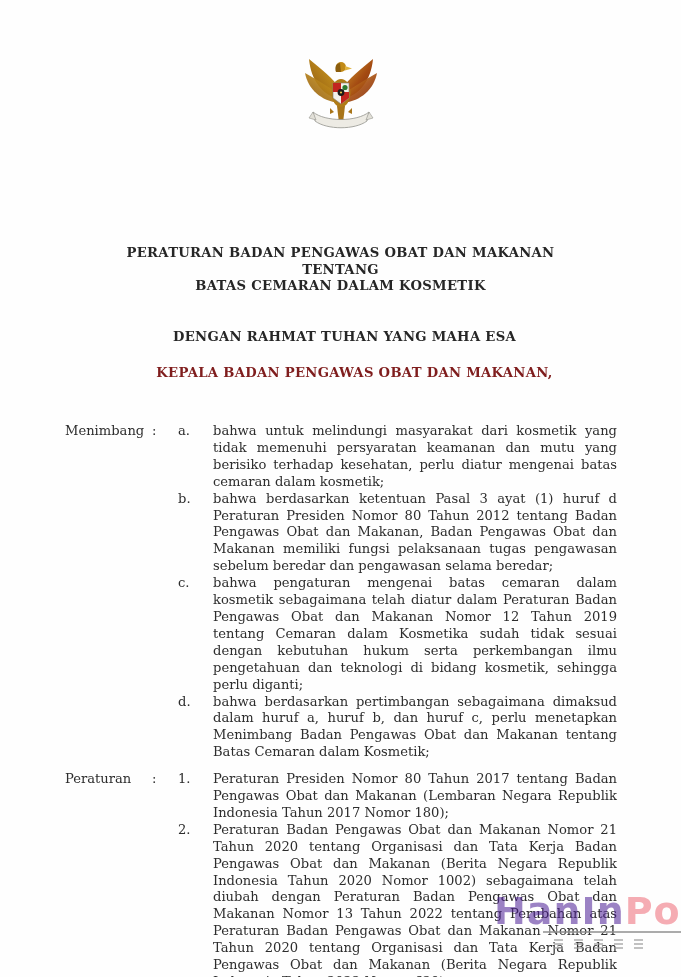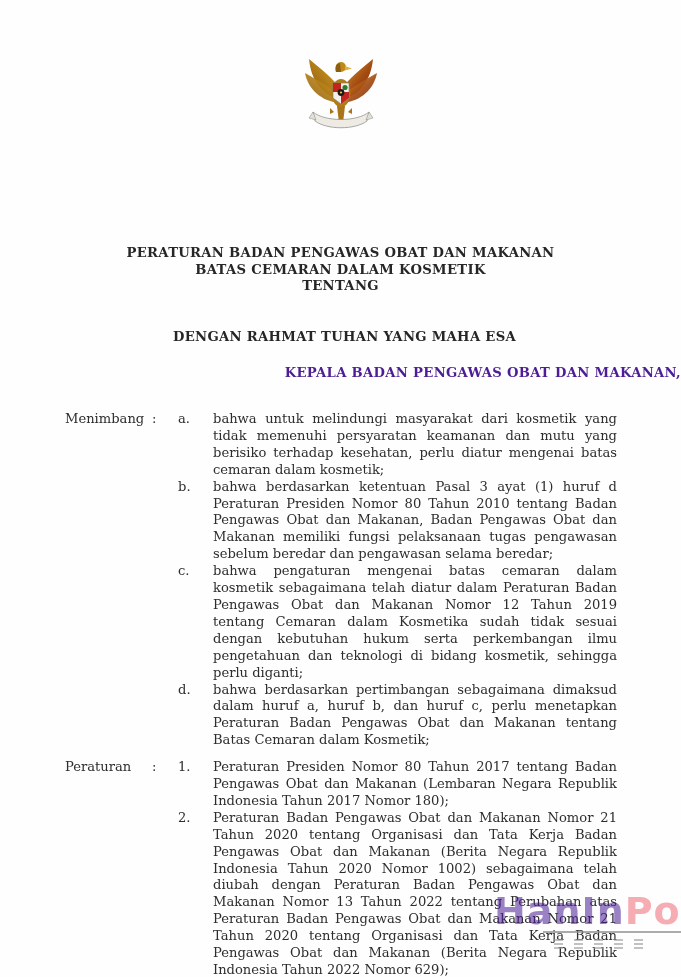--- a/index.html
+++ b/index.html
@@ -49,40 +49,41 @@
     font-weight: bold;
     font-size: 13.2px;
     letter-spacing: 0.3px;
     color: #262626;
   }
   .official {
     position: absolute;
     top: 365px;
     left: 0;
     right: 0;
-    text-align: right;
+    text-align: center;
     font-weight: bold;
     font-size: 13.2px;
     letter-spacing: 0.3px;
-    color: #4c1d95;
+    color: #7f1d1d;
     padding-left: 28px;
   }
 
   
   .content {
     position: absolute;
     top: 411px;
     left: 65px;
     width: 552px;
     font-size: 13.1px;
     line-height: 16.9px;
   }
   .section {
     display: flex;
     align-items: flex-start;
+    margin-top: 12px;
   }
   .section + .section {
     margin-top: 10px;
   }
   .sec-label {
     width: 87px;
     flex: 0 0 87px;
   }
   .sec-colon {
     width: 26px;
@@ -195,48 +196,48 @@
     <path d="M30,62 L34,66 L30,68 Z" fill="#a8751a"></path>
     <path d="M52,62 L48,66 L52,68 Z" fill="#a8751a"></path>
 
     <path d="M13,66 C25,76 57,76 69,66 L67,75 C55,84 27,84 15,75 Z" fill="#edebe4" stroke="#93938d" stroke-width="0.8"></path>
     <path d="M13,66 L9,72 L16,74 Z" fill="#e2e0d8" stroke="#93938d" stroke-width="0.6"></path>
     <path d="M69,66 L73,72 L66,74 Z" fill="#e2e0d8" stroke="#93938d" stroke-width="0.6"></path>
   </svg>
 
   <div class="title-block">
     <div>PERATURAN BADAN PENGAWAS OBAT DAN MAKANAN</div>
+    <div>TENTANG</div>
     <div>BATAS CEMARAN DALAM KOSMETIK</div>
-    <div>TENTANG</div>
   </div>
 
   <div class="invocation">DENGAN RAHMAT TUHAN YANG MAHA ESA</div>
   <div class="official">KEPALA BADAN PENGAWAS OBAT DAN MAKANAN,</div>
 
   <div class="content">
 
     <div class="section">
       <div class="sec-label">Menimbang</div>
       <div class="sec-colon">:</div>
       <div class="sec-items">
         <div class="item">
           <div class="marker">a.</div>
           <div class="itext">bahwa untuk melindungi masyarakat dari kosmetik yang tidak memenuhi persyaratan keamanan dan mutu yang berisiko terhadap kesehatan, perlu diatur mengenai batas cemaran dalam kosmetik;</div>
         </div>
         <div class="item">
           <div class="marker">b.</div>
-          <div class="itext">bahwa berdasarkan ketentuan Pasal 3 ayat (1) huruf d Peraturan Presiden Nomor 80 Tahun 2010 tentang Badan Pengawas Obat dan Makanan, Badan Pengawas Obat dan Makanan memiliki fungsi pelaksanaan tugas pengawasan sebelum beredar dan pengawasan selama beredar;</div>
+          <div class="itext">bahwa berdasarkan ketentuan Pasal 3 ayat (1) huruf d Peraturan Presiden Nomor 80 Tahun 2012 tentang Badan Pengawas Obat dan Makanan, Badan Pengawas Obat dan Makanan memiliki fungsi pelaksanaan tugas pengawasan sebelum beredar dan pengawasan selama beredar;</div>
         </div>
         <div class="item">
           <div class="marker">c.</div>
           <div class="itext">bahwa pengaturan mengenai batas cemaran dalam kosmetik sebagaimana telah diatur dalam Peraturan Badan Pengawas Obat dan Makanan Nomor 12 Tahun 2019 tentang Cemaran dalam Kosmetika sudah tidak sesuai dengan kebutuhan hukum serta perkembangan ilmu pengetahuan dan teknologi di bidang kosmetik, sehingga perlu diganti;</div>
         </div>
         <div class="item">
           <div class="marker">d.</div>
-          <div class="itext">bahwa berdasarkan pertimbangan sebagaimana dimaksud dalam huruf a, huruf b, dan huruf c, perlu menetapkan Peraturan Badan Pengawas Obat dan Makanan tentang Batas Cemaran dalam Kosmetik;</div>
+          <div class="itext">bahwa berdasarkan pertimbangan sebagaimana dimaksud dalam huruf a, huruf b, dan huruf c, perlu menetapkan Menimbang Badan Pengawas Obat dan Makanan tentang Batas Cemaran dalam Kosmetik;</div>
         </div>
       </div>
     </div>
 
     <div class="section">
       <div class="sec-label">Peraturan</div>
       <div class="sec-colon">:</div>
       <div class="sec-items">
         <div class="item">
           <div class="marker">1.</div>

